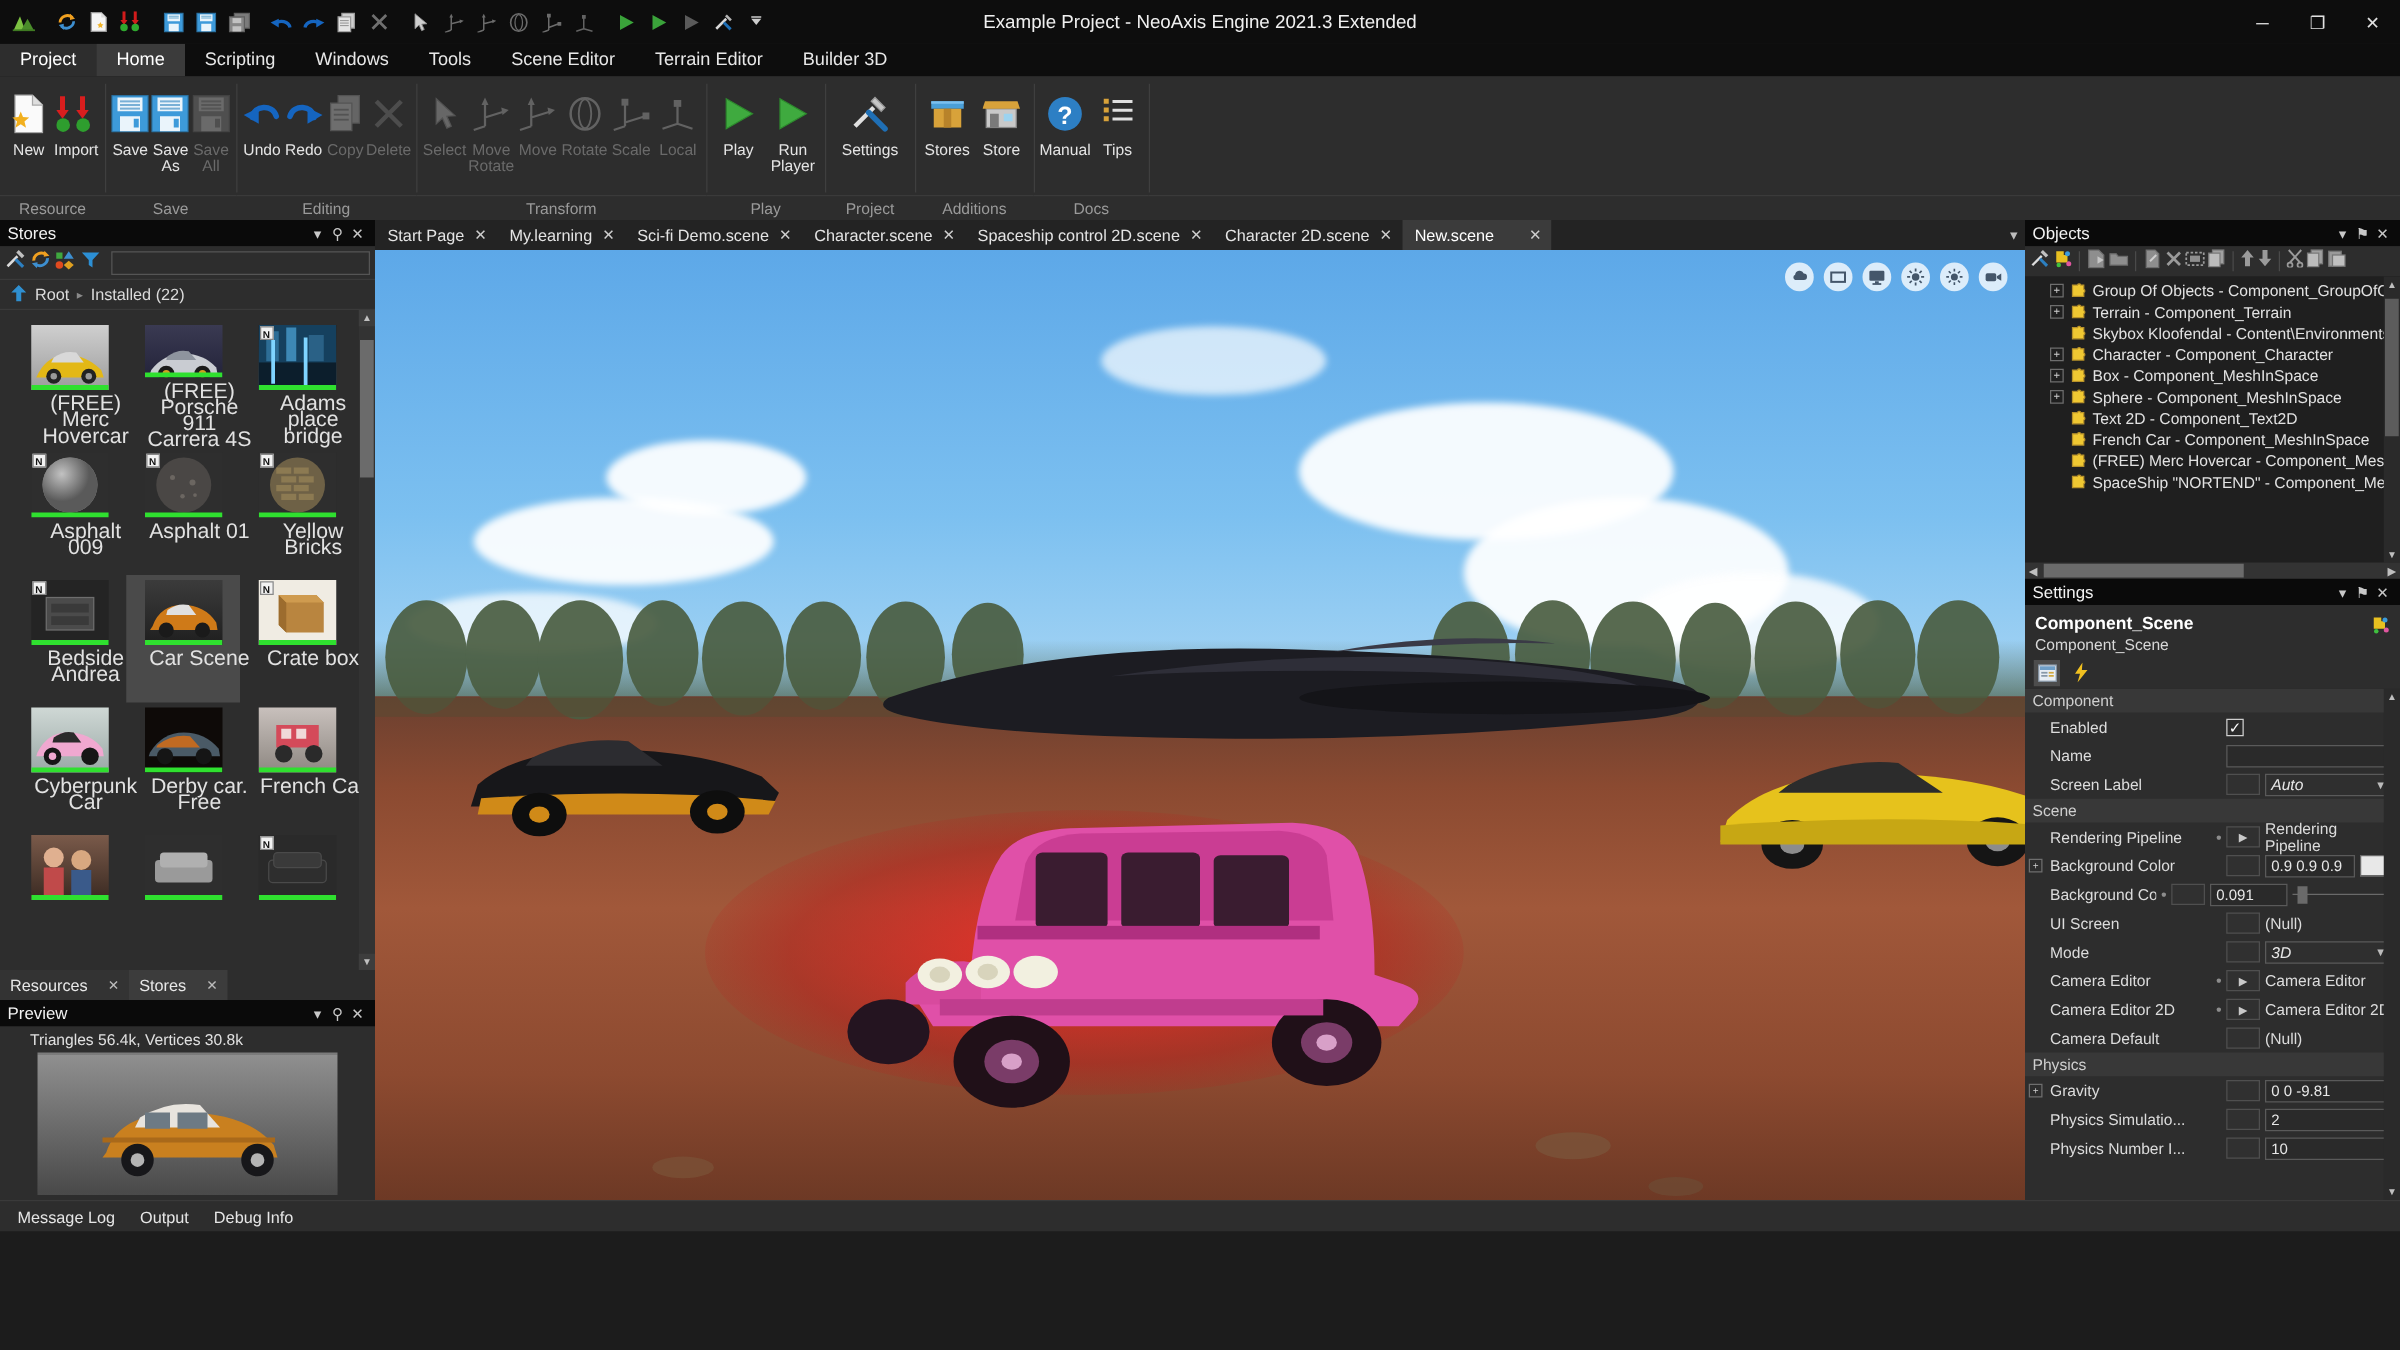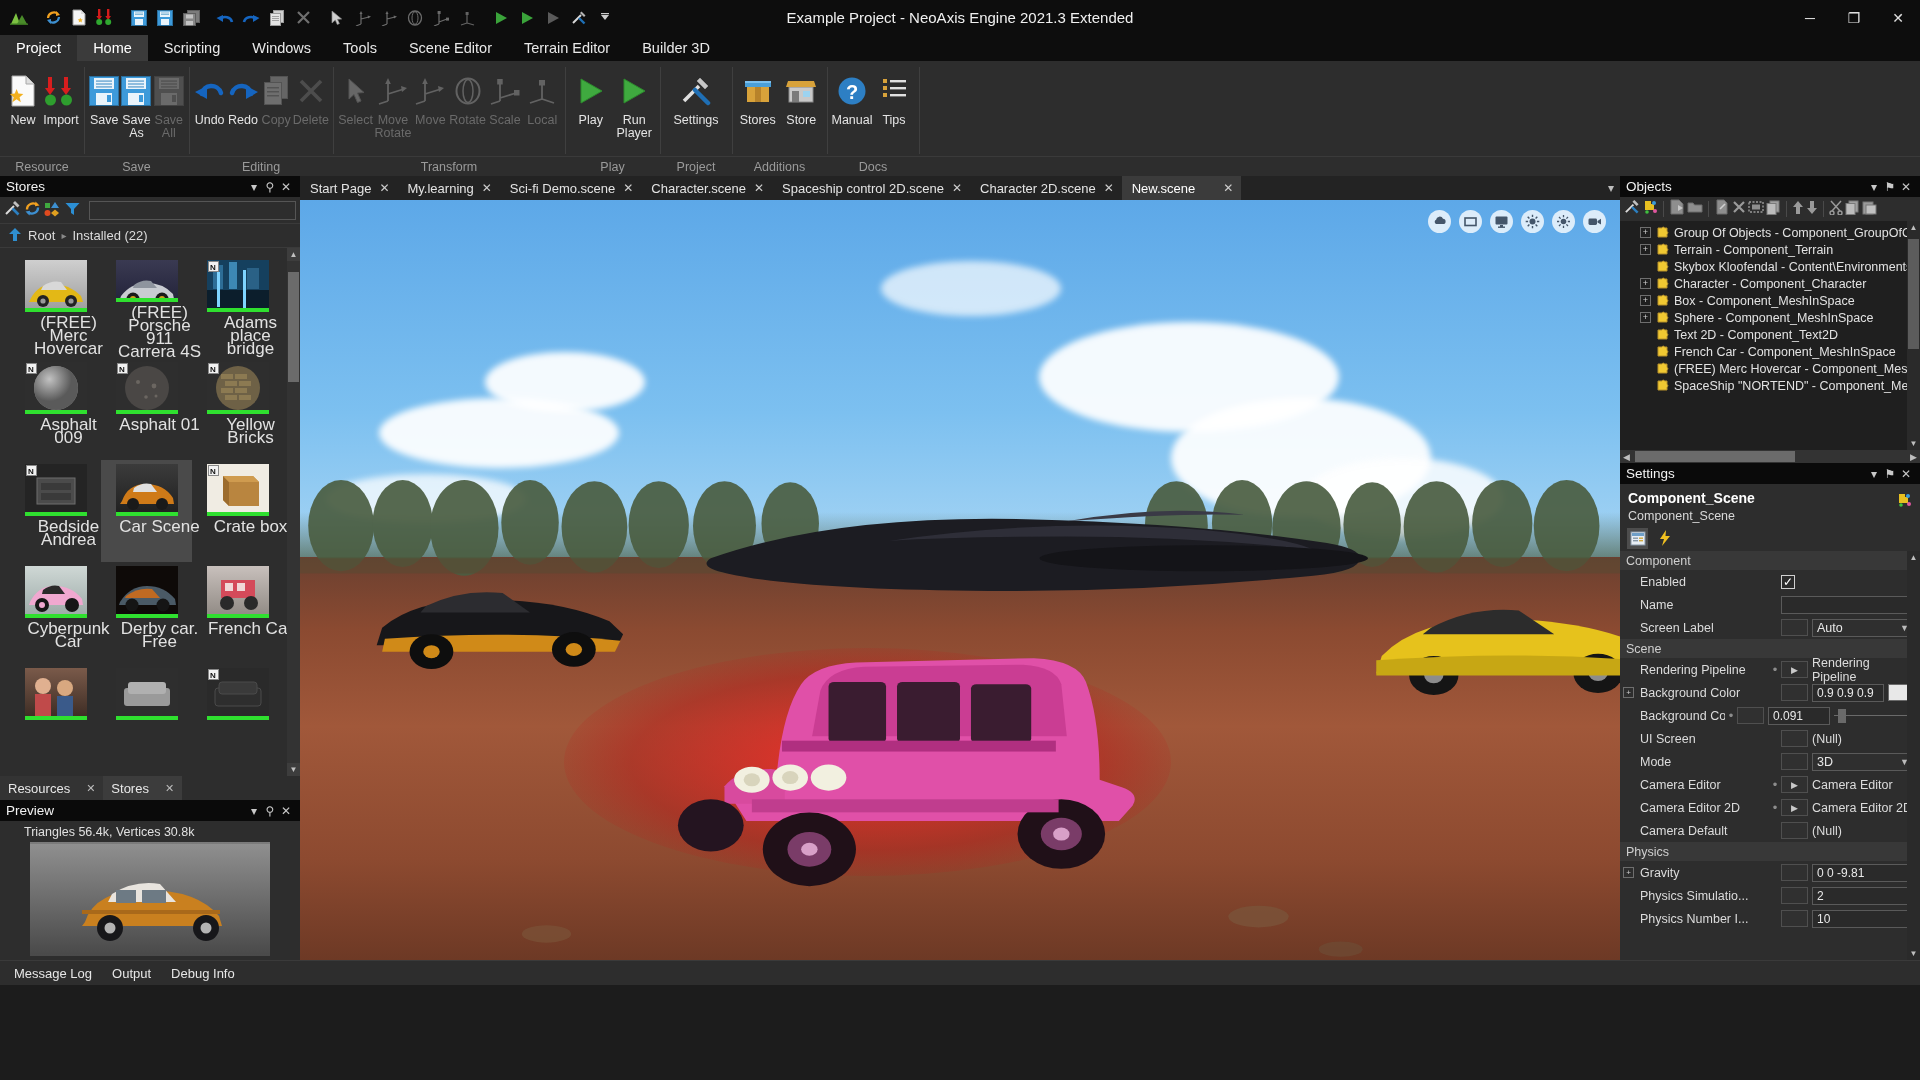--- a/index.html
+++ b/index.html
@@ -175,21 +175,21 @@
   .pr-val { flex: 1; display: flex; align-items: center; gap: 4px; padding-right: 6px; }
   .pr-box { width: 27px; height: 17px; border: 1px solid #4f4f4f; background: #303030; flex: none;
             display: flex; align-items: center; justify-content: center; color: #c9c9c9; font-size: 9px; }
   .pr-input { flex: 1; height: 18px; border: 1px solid #5a5a5a; background: #2a2a2a;
               font-size: 12px; color: #e8e8e8; padding: 0 4px; display: flex; align-items: center; }
   .pr-text { flex: 1; font-size: 12.5px; color: #dcdcdc; }
   .pr-check { width: 14px; height: 14px; border: 1px solid #cfcfcf; background: #2a2a2a;
               display: flex; align-items: center; justify-content: center; color: #fff; font-size: 12px;}
   .pr-combo { flex: 1; height: 18px; border: 1px solid #5a5a5a; background: #2f2f2f;
               display: flex; align-items: center; padding: 0 4px; font-size: 12.5px; color: #e8e8e8; }
-  .pr-combo .cv { flex: 1; }
+  .pr-combo .cv { flex: 1; font-style: italic; }
   .pr-swatch { width: 26px; height: 17px; background: #e8e8e8; border: 1px solid #6a6a6a; flex: none; }
   .pr-slider { width: 80px; height: 17px; position: relative; flex: none; }
   .pr-slider .trk { position: absolute; left: 0; right: 0; top: 8px; height: 1px; background: #6a6a6a; }
   .pr-slider .hnd { position: absolute; left: 4px; top: 2px; width: 8px; height: 14px; background: #6a6a6a; }
 
   
   .statusbar { height: 25px; background: #2d2d2d; display: flex; align-items: center;
                gap: 20px; padding: 0 14px; flex: none; border-top: 1px solid #3a3a3a; }
   .sb-item { font-size: 13px; color: #e6e6e6; }
 

